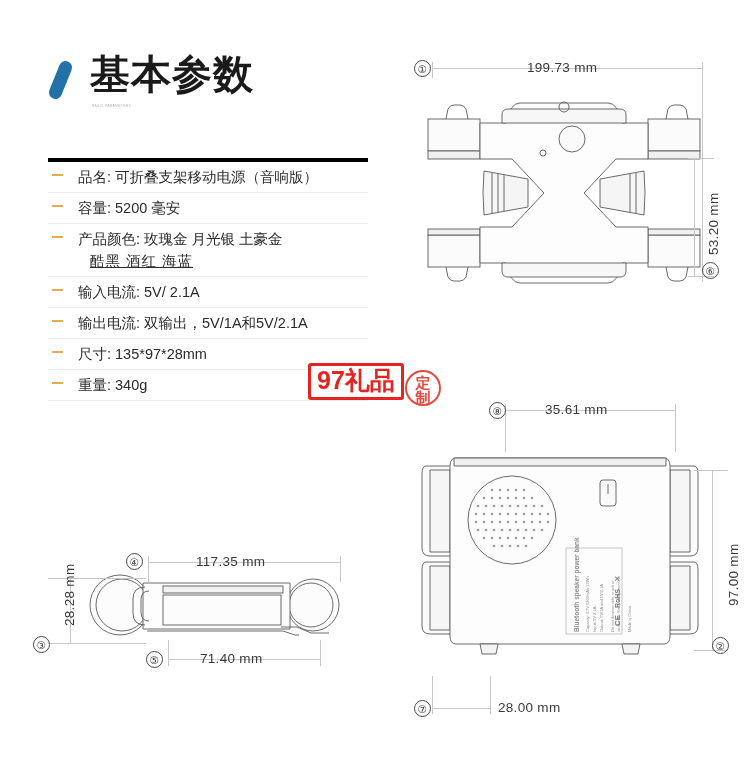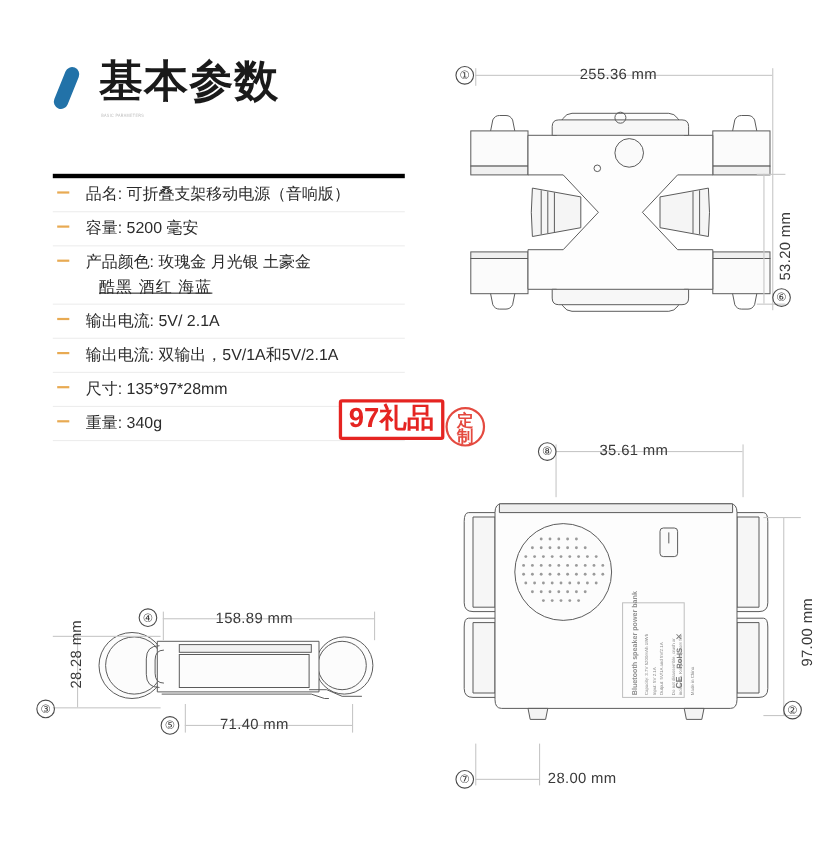--- a/index.html
+++ b/index.html
@@ -200,21 +200,21 @@
     </div>
 
     <div class="spec-row">
       <span class="spec-dash"></span>
       <div class="spec-text">产品颜色: 玫瑰金 月光银 土豪金</div>
       <div class="spec-text second-line">酷黑  酒红  海蓝</div>
     </div>
 
     <div class="spec-row">
       <span class="spec-dash"></span>
-      <div class="spec-text">输出电流: 5V/ 2.1A</div>
+      <div class="spec-text">输入电流: 5V/ 2.1A</div>
     </div>
 
     <div class="spec-row">
       <span class="spec-dash"></span>
       <div class="spec-text">输出电流: 双输出，5V/1A和5V/2.1A</div>
     </div>
 
     <div class="spec-row">
       <span class="spec-dash"></span>
       <div class="spec-text">尺寸: 135*97*28mm</div>
@@ -277,21 +277,21 @@
         <line x1="210" y1="79" x2="210" y2="117"></line>
 
         <path d="M88 182 L200 182 Q206 182 206 176 L206 168 L82 168 L82 176 Q82 182 88 182 Z" fill="#f7f7f7"></path>
       </g>
     </svg>
   </div>
 
   <div class="dim-line-h" style="left:432px; top:68px; width:270px;"></div>
   <div class="dim-line-v" style="left:432px; top:62px; height:16px;"></div>
   <div class="dim-line-v" style="left:702px; top:62px; height:220px;"></div>
-  <div class="dim-label" style="left:527px; top:60px;">255.36 mm</div>
+  <div class="dim-label" style="left:527px; top:60px;">199.73 mm</div>
   <div class="callout" style="left:414px; top:60px;">①</div>
 
   <div class="dim-line-v" style="left:694px; top:158px; height:118px;"></div>
   <div class="dim-line-h" style="left:688px; top:158px; width:26px;"></div>
   <div class="dim-line-h" style="left:688px; top:276px; width:26px;"></div>
   <div class="dim-label vert" style="left:706px; top:255px;">53.20 mm</div>
   <div class="callout" style="left:702px; top:262px;">⑥</div>
 
   <div class="drawing" style="left:85px; top:573px;">
     <svg width="265" height="70" viewBox="0 0 265 70">
@@ -318,21 +318,21 @@
 
   <div class="dim-line-v" style="left:70px; top:578px; height:65px;"></div>
   <div class="dim-line-h" style="left:48px; top:578px; width:98px;"></div>
   <div class="dim-line-h" style="left:48px; top:643px; width:98px;"></div>
   <div class="dim-label vert" style="left:62px; top:626px;">28.28 mm</div>
   <div class="callout" style="left:33px; top:636px;">③</div>
 
   <div class="dim-line-h" style="left:148px; top:562px; width:192px;"></div>
   <div class="dim-line-v" style="left:148px; top:556px; height:26px;"></div>
   <div class="dim-line-v" style="left:340px; top:556px; height:26px;"></div>
-  <div class="dim-label" style="left:196px; top:554px;">158.89 mm</div>
+  <div class="dim-label" style="left:196px; top:554px;">117.35 mm</div>
   <div class="callout" style="left:126px; top:553px;">④</div>
 
   <div class="dim-line-h" style="left:168px; top:659px; width:152px;"></div>
   <div class="dim-line-v" style="left:168px; top:640px; height:26px;"></div>
   <div class="dim-line-v" style="left:320px; top:640px; height:26px;"></div>
   <div class="dim-label" style="left:200px; top:651px;">71.40 mm</div>
   <div class="callout" style="left:146px; top:651px;">⑤</div>
 
   <div class="drawing" style="left:420px; top:440px;">
     <svg width="280" height="220" viewBox="0 0 280 220">

